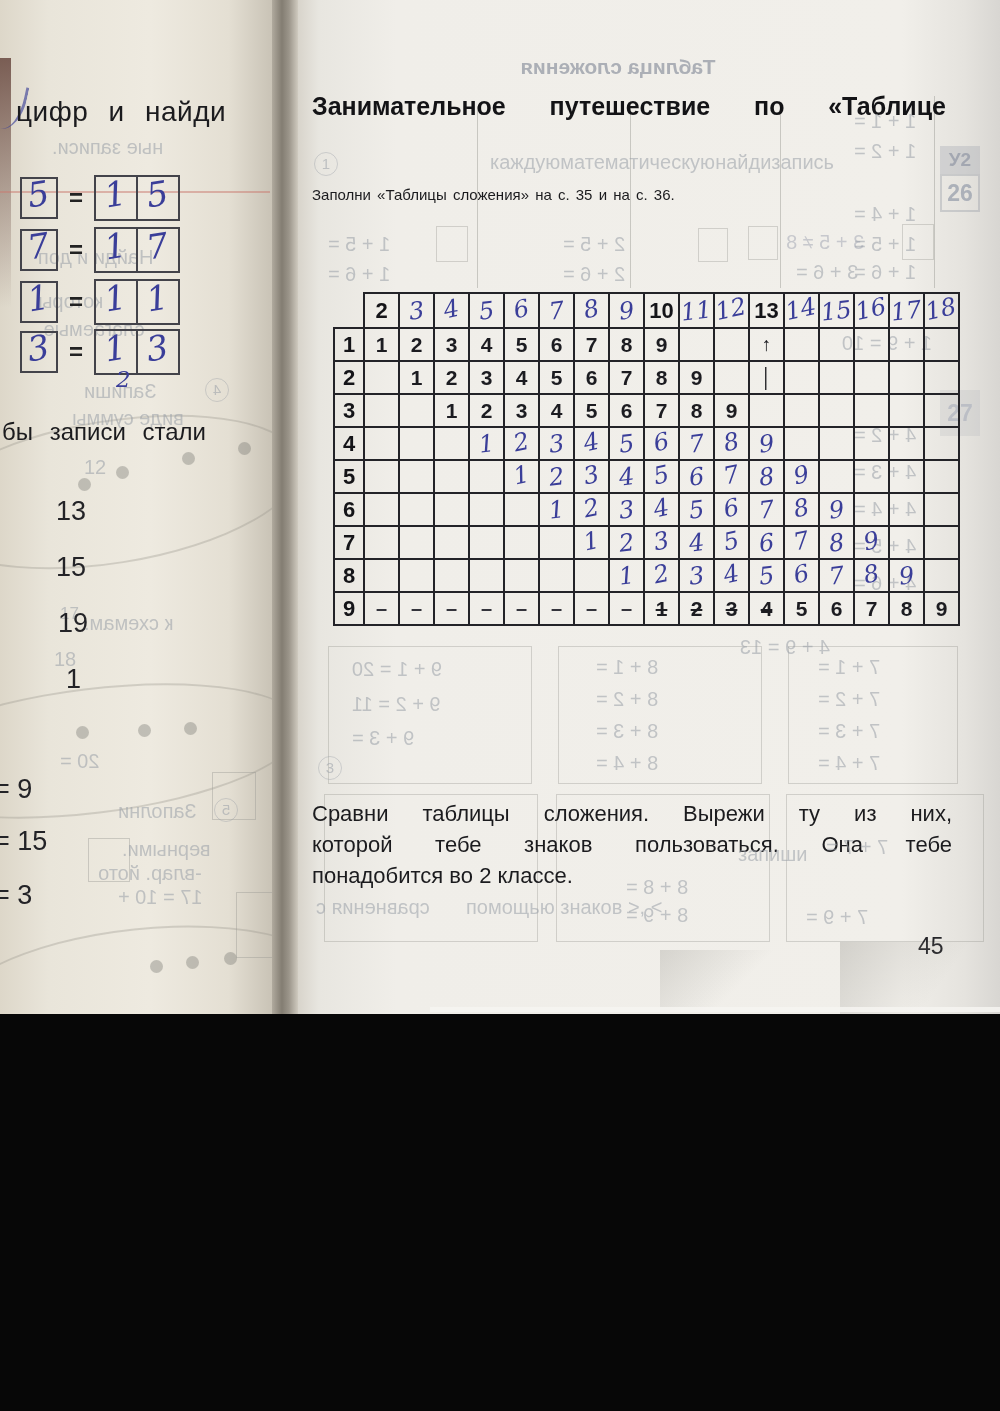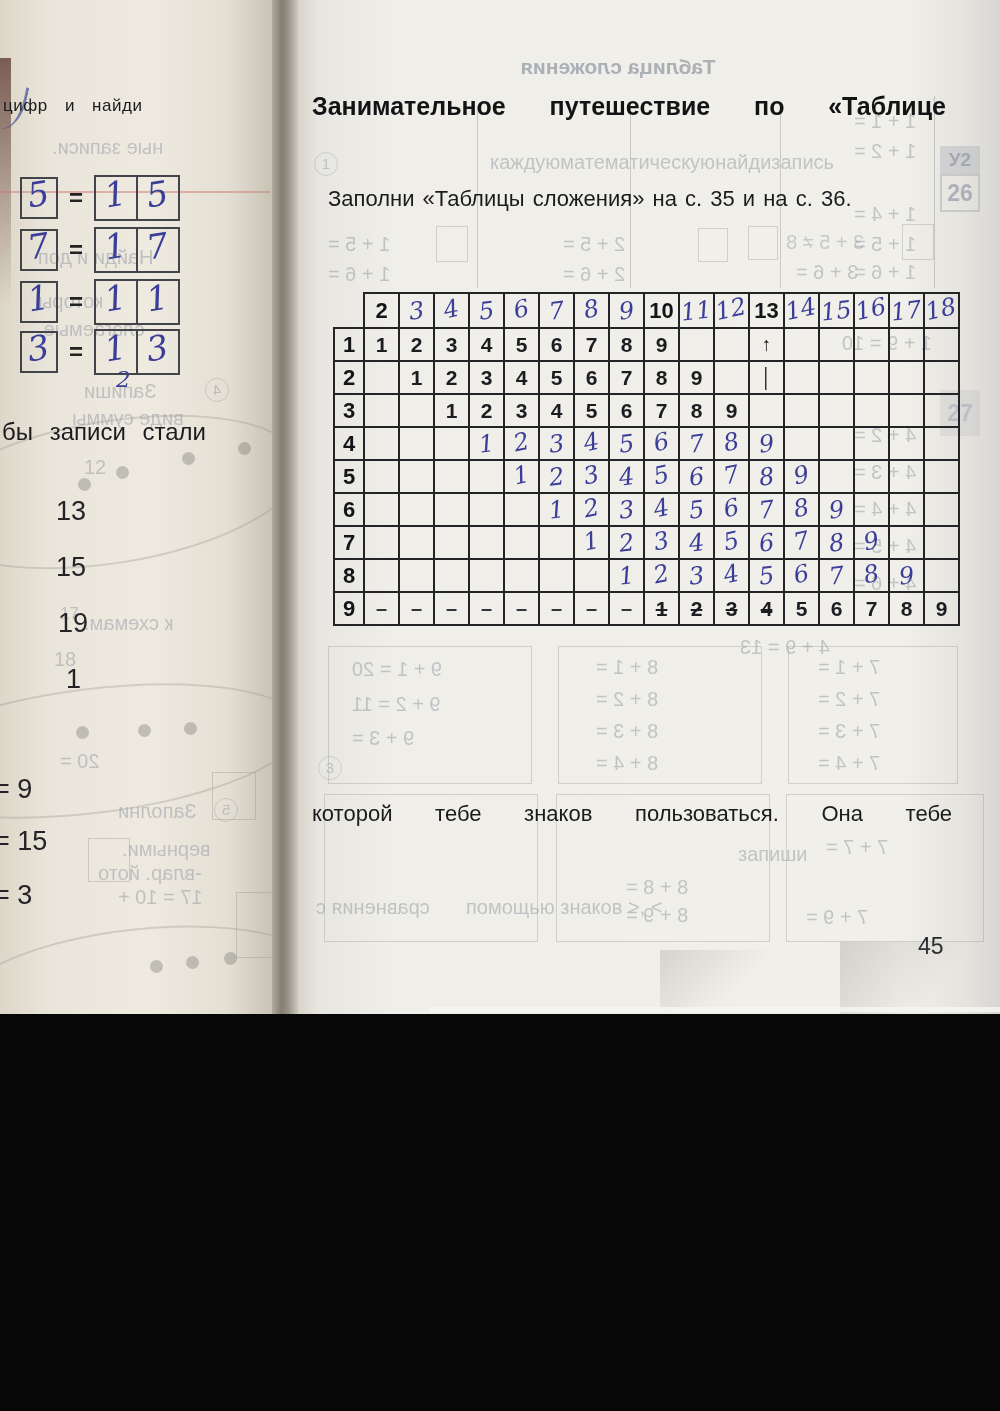--- a/index.html
+++ b/index.html
@@ -30,21 +30,21 @@
   .ghp{color:#9aa0a8;}                       
   .mir{transform:scaleX(-1);}
   .circ{border:1.5px solid rgba(145,150,160,.65);border-radius:50%;width:22px;height:22px;
         line-height:22px;text-align:center;font-size:15px;}
   .gbox{position:absolute;border:1px solid rgba(140,140,133,.4);opacity:.8;}
   .gline{position:absolute;width:1px;background:rgba(150,150,144,.45);}
   .oval{position:absolute;border:2px solid rgba(150,147,138,.33);border-radius:50%;}
   .dot{position:absolute;width:13px;height:13px;border-radius:50%;background:rgba(118,118,114,.38);}
 
   
-  #lp-f1{position:absolute;left:3px;top:96px;font-size:17px;word-spacing:12px;letter-spacing:.5px;}
+  #lp-f1{position:absolute;left:16px;top:96px;font-size:28px;word-spacing:12px;letter-spacing:.5px;}
   #lp-f2{position:absolute;left:2px;top:418px;font-size:24px;word-spacing:10px;}
   #lp-redline{position:absolute;left:0;top:191px;width:270px;height:2px;background:rgba(201,122,112,.5);}
   .eqrow{position:absolute;left:20px;display:flex;align-items:center;gap:11px;height:48px;}
   #eq0{top:174px;} #eq1{top:226px;} #eq2{top:278px;} #eq3{top:328px;}
   .sbox{width:34px;height:38px;border:2px solid #43434a;display:flex;align-items:center;justify-content:center;}
   .dbox{display:flex;}
   .dbox .sbox{width:40px;height:42px;}
   .dbox .sbox+.sbox{margin-left:-2px;}
   .eq-eq{font-size:24px;font-weight:bold;color:#222;}
   .bighw{font-size:34px;line-height:30px;display:inline-block;transform:rotate(-9deg) translateY(-4px);}
@@ -69,21 +69,21 @@
   #Lsq1{left:212px;top:772px;width:42px;height:46px;}
   #Lsq2{left:88px;top:838px;width:40px;height:42px;}
   #Lsq3{left:236px;top:892px;width:86px;height:64px;}
 
   
   #rp-ghead{position:absolute;left:165px;top:55px;width:310px;text-align:center;
     font-weight:bold;font-size:21px;color:#9ba0aa;opacity:.8;transform:scaleX(-1);}
   #rp-title{position:absolute;left:14px;top:86px;width:634px;font-size:25px;font-weight:bold;
     color:#131316;line-height:41px;}
   .jl{text-align:justify;text-align-last:justify;}
-  #rp-instr{position:absolute;left:30px;top:186px;font-size:22px;color:#1b1b1e;word-spacing:2px;}
+  #rp-instr{position:absolute;left:14px;top:186px;font-size:15px;color:#1b1b1e;word-spacing:2px;}
   #rp-close{position:absolute;left:14px;top:798px;width:640px;font-size:22px;color:#1b1b1e;line-height:31px;}
   #rp-pagenum{position:absolute;left:620px;top:933px;font-size:23px;color:#26262a;}
   
   #rp-tab-u{position:absolute;left:642px;top:146px;width:40px;opacity:.75;}
   #rp-tab-u .t1{background:rgba(150,156,168,.4);color:#8d93a2;font-weight:bold;font-size:19px;
     text-align:center;height:28px;line-height:28px;}
   #rp-tab-u .t2{border:2px solid rgba(140,146,158,.45);color:#99a0ad;font-weight:bold;font-size:23px;
     text-align:center;height:34px;line-height:34px;}
   #rp-tab-l{position:absolute;left:642px;top:390px;width:40px;height:46px;background:rgba(160,164,172,.22);
     color:#b2b6c0;font-weight:bold;font-size:23px;text-align:center;line-height:46px;opacity:.8;}
@@ -513,21 +513,23 @@
     <div class="gh ghp mir" id="R8b">8 + 2 =</div>
     <div class="gh ghp mir" id="R8c">8 + 3 =</div>
     <div class="gh ghp mir" id="R8d">8 + 4 =</div>
     <div class="gh ghp mir" id="R7a">7 + 1 =</div>
     <div class="gh ghp mir" id="R7b">7 + 2 =</div>
     <div class="gh ghp mir" id="R7c">7 + 3 =</div>
     <div class="gh ghp mir" id="R7d">7 + 4 =</div>
     <div class="gh ghp circ" id="Rt3n">3</div>
 
     <div id="rp-close">
+      <div class="jl">Сравни таблицы сложения. Вырежи ту из них,</div>
       <div class="jl">которой тебе знаков пользоваться. Она тебе</div>
+      <div>понадобится во 2 классе.</div>
     </div>
 
     <div class="gh ghp" id="Rb1">запиши</div>
     <div class="gh ghp" id="Rb2">помощью знаков &gt;, &lt;</div>
     <div class="gh ghp mir" id="Rb3">сравнения с</div>
     <div class="gh ghp mir" id="Rb88">8 + 8 =</div>
     <div class="gh ghp mir" id="Rb89">8 + 9 =</div>
     <div class="gh ghp mir" id="Rb77">7 + 7 =</div>
     <div class="gh ghp mir" id="Rb79">7 + 9 =</div>
 

